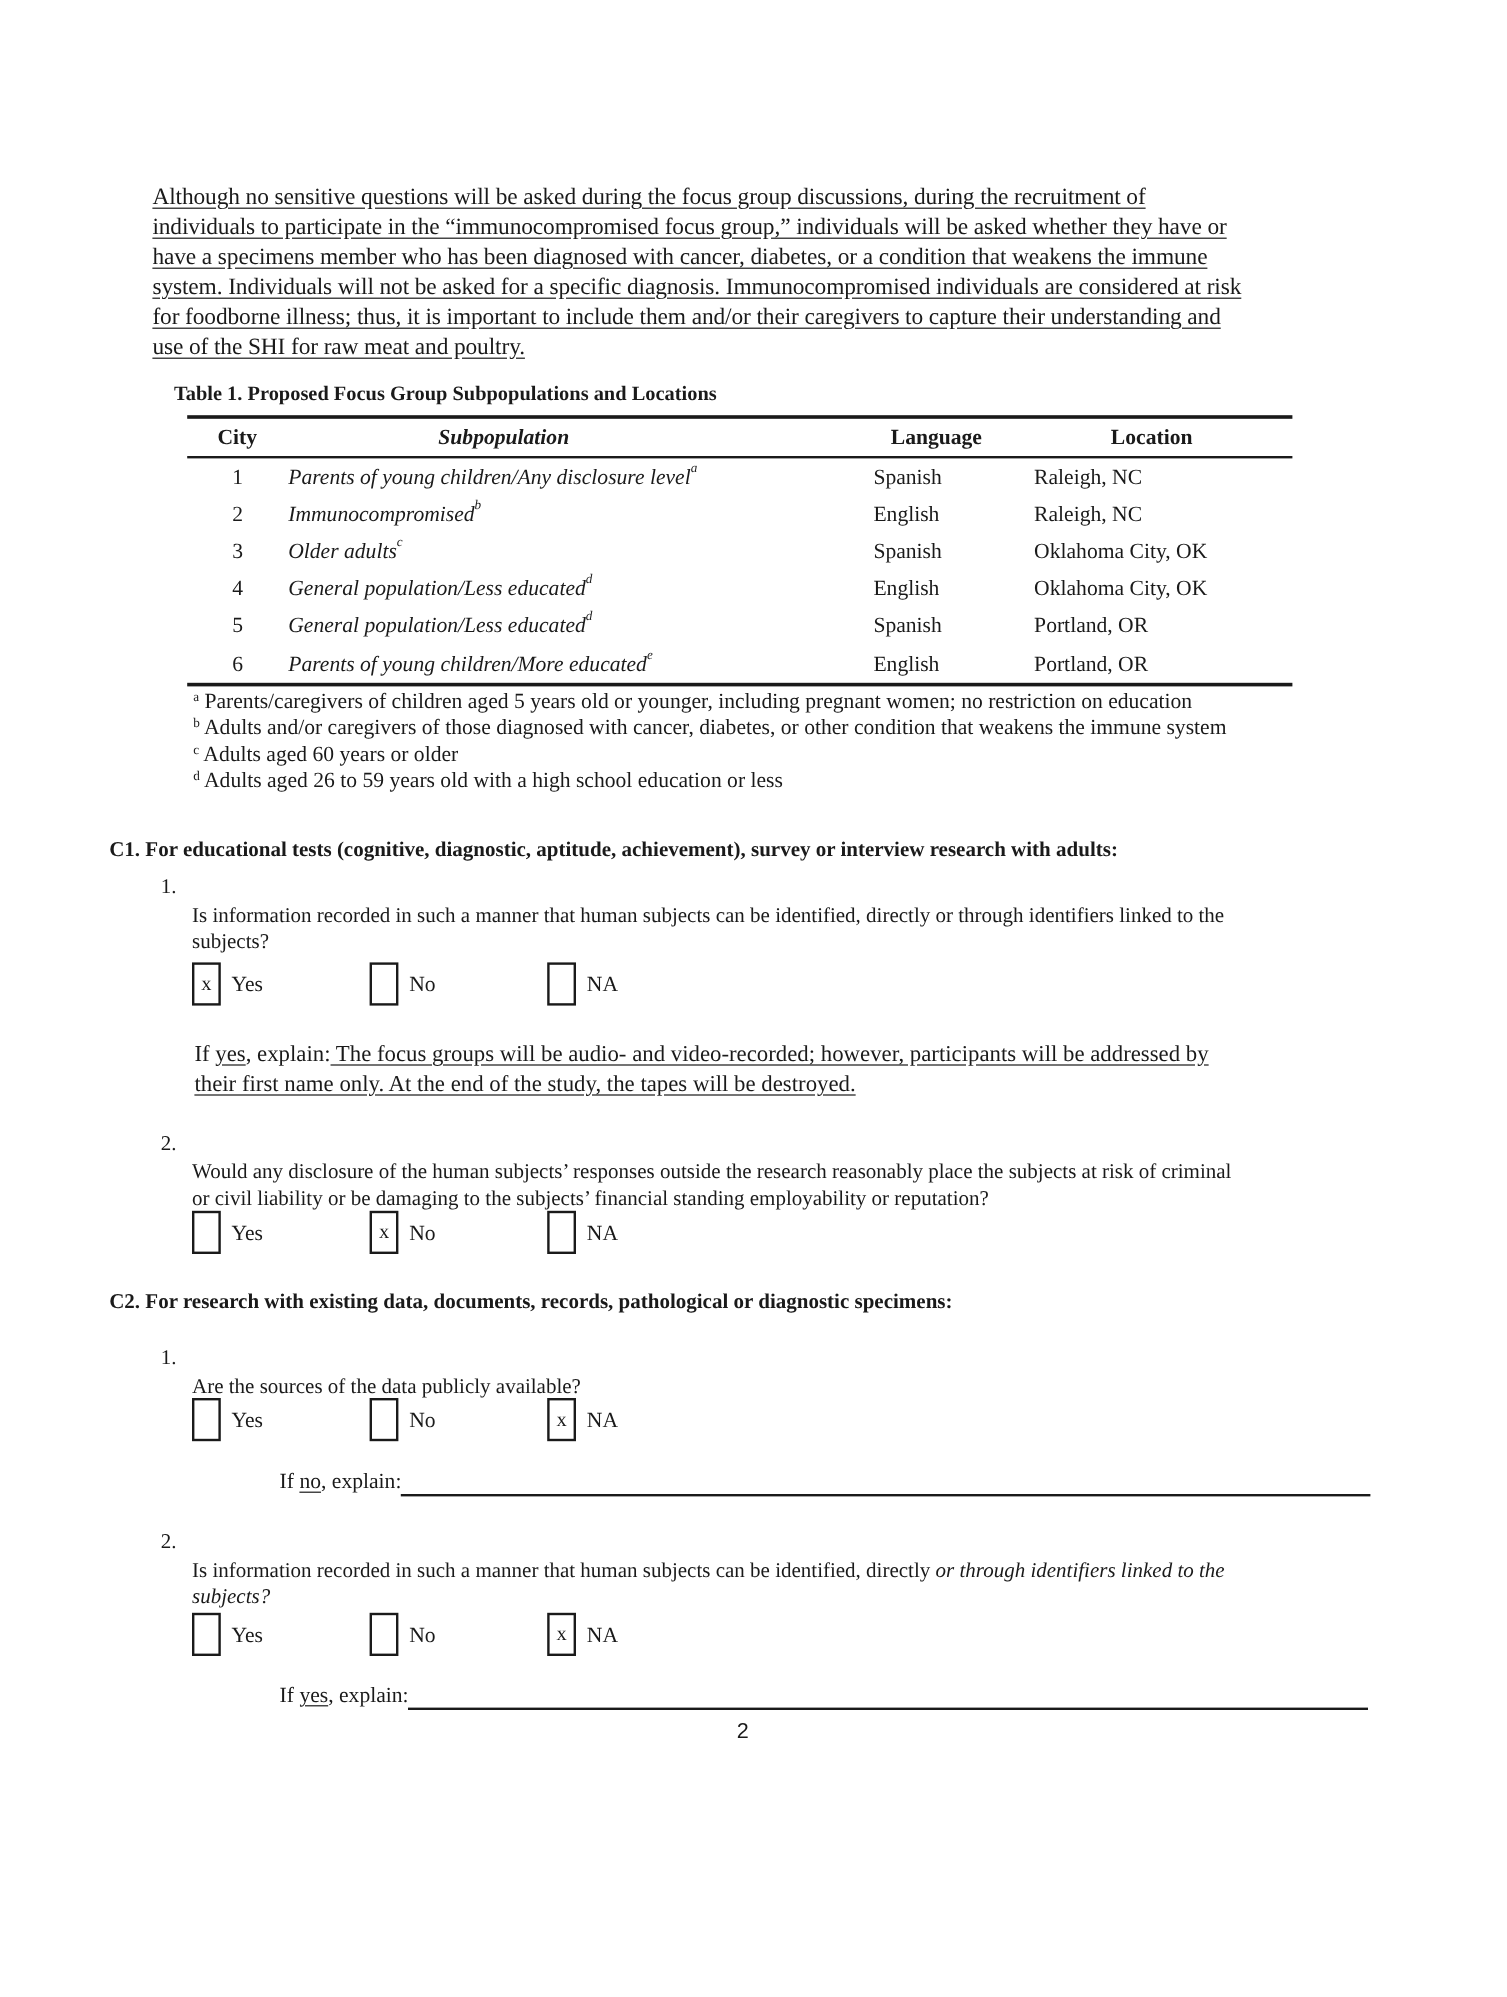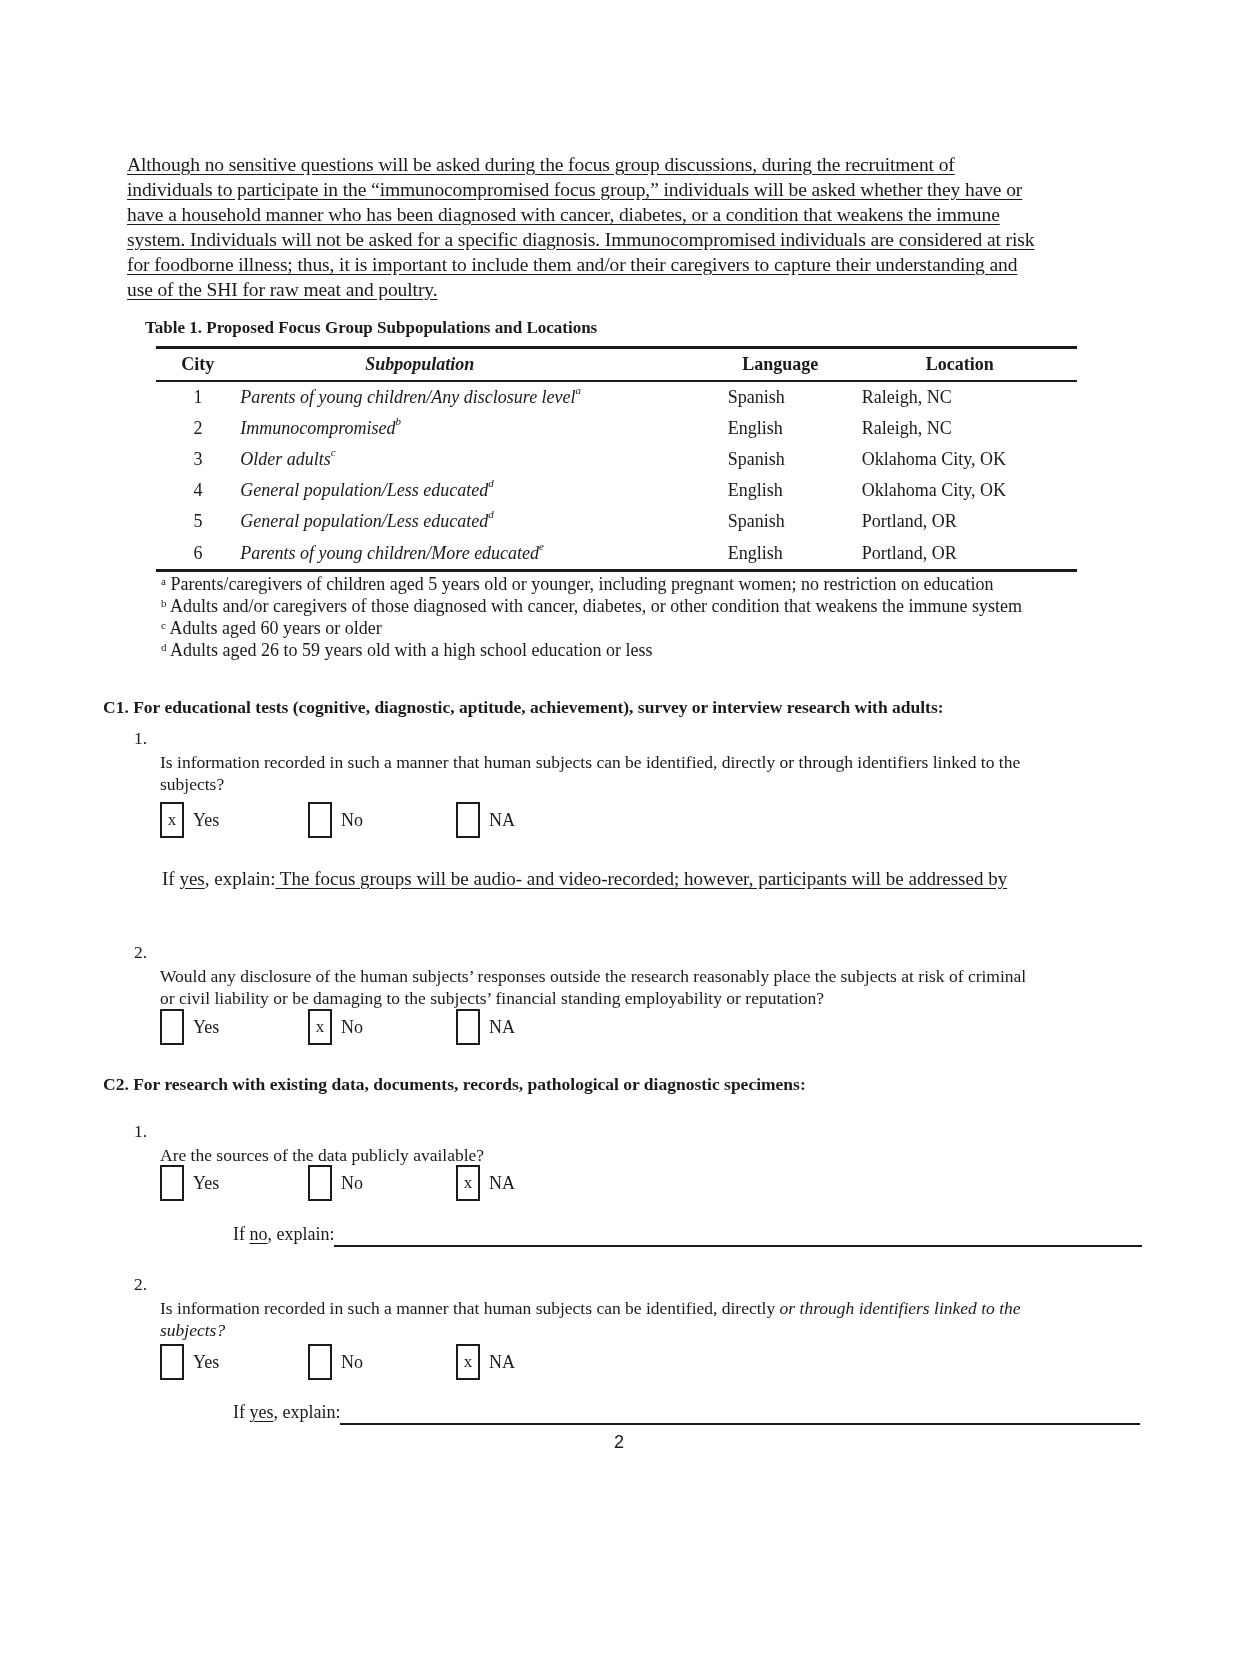--- a/index.html
+++ b/index.html
@@ -19,40 +19,40 @@
   .c-group { width: 88px; text-align: center; }
   .c-sub { width: 468px; padding-left: 0; font-style: italic; }
   .thead .c-sub { text-align: center; padding-left: 0; width: 380px; padding-right: 88px; }
   .c-lang { width: 140px; margin-left: 40px; }
   .thead .c-lang { text-align: center; width: 110px; padding-left: 0; padding-right: 30px; }
   .c-loc { width: 225px; }
   .thead .c-loc { text-align: center; padding-right: 20px; width: 205px; }
   sup { font-size: 11px; vertical-align: top; position: relative; top: -3px; }
   .footnotes { left: 161px; top: 573px; font-size: 18px; line-height: 22px; }
   .footnotes div { white-space: nowrap; }
-  .section-head { left: 103px; font-size: 17.5px; font-weight: bold; }
+  .section-head { left: 91px; font-size: 17.5px; font-weight: bold; }
   .question { font-size: 17.5px; line-height: 22px; }
   .question .num { position: absolute; left: 0; }
   .question .txt { position: absolute; left: 26px; width: 950px; margin-top: 24px; }
   .opts { display: flex; font-size: 18px; }
   .opt { display: flex; align-items: center; }
   .box { width: 24px; height: 36px; border: 2px solid #1a1a1a; box-sizing: border-box;
          display: flex; align-items: center; justify-content: center; font-size: 17px; margin-right: 9px; }
   .explain { font-size: 19px; line-height: 25px; }
   .u { text-decoration: underline; text-underline-offset: 3px; }
   .blank-line { display: inline-block; border-bottom: 2px solid #1a1a1a; vertical-align: bottom; }
   .page-num { left: 614px; top: 1432px; font-family: "Liberation Sans", sans-serif; font-size: 18px; }
 </style>
 </head>
 <body>
 
 <div class="abs intro">
   <span>Although no sensitive questions will be asked during the focus group discussions, during the recruitment of</span>
   <span>individuals to participate in the “immunocompromised focus group,” individuals will be asked whether they have or</span>
-  <span>have a household manner who has been diagnosed with cancer, diabetes, or a condition that weakens the immune</span>
+  <span>have a specimens member who has been diagnosed with cancer, diabetes, or a condition that weakens the immune</span>
   <span>system. Individuals will not be asked for a specific diagnosis. Immunocompromised individuals are considered at risk</span>
   <span>for foodborne illness; thus, it is important to include them and/or their caregivers to capture their understanding and</span>
   <span>use of the SHI for raw meat and poultry.</span>
 </div>
 
 <div class="abs table-caption">Table 1. Proposed Focus Group Subpopulations and Locations</div>
 
 <div class="abs tbl">
   <div class="rule-thick"></div>
   <div class="thead">
@@ -128,20 +128,21 @@
       <div class="box" aria-checked="false"></div>
       <span>No</span>
     </div>
     <div class="opt" style="position: absolute; left: 296px;">
       <div class="box" aria-checked="false"></div>
       <span>NA</span>
     </div>
   </div>
 <div class="abs explain" style="left:162px; top:866px; width:960px;">
   <span>If </span><span class="u">yes</span><span>, explain:</span><span class="u"> The focus groups will be audio- and video-recorded; however, participants will be addressed by</span><br>
+  <span class="u">their first name only. At the end of the study, the tapes will be destroyed.</span>
 </div>
 
 <div class="abs question" style="left:134px; top:941px;">
   <span class="num">2.</span>
   <span class="txt">
     <span>Would any disclosure of the human subjects’ responses outside the research reasonably place the subjects at risk of criminal</span><br>
     <span>or civil liability or be damaging to the subjects’ financial standing employability or reputation?</span>
   </span>
 </div>
 <div class="abs opts" style="left:160px; top:1009px;">

